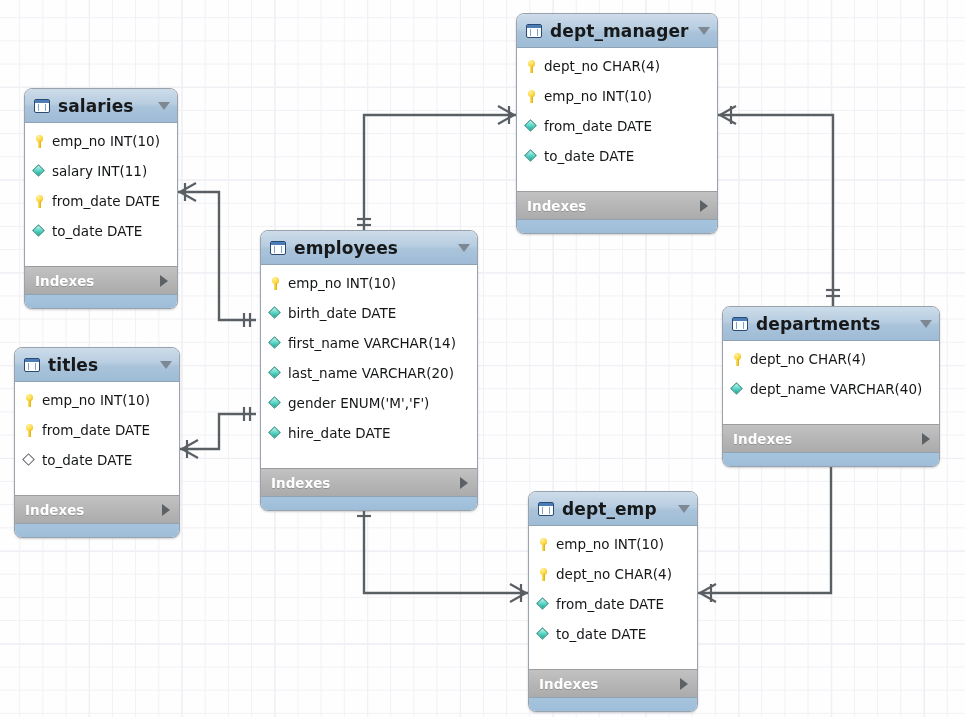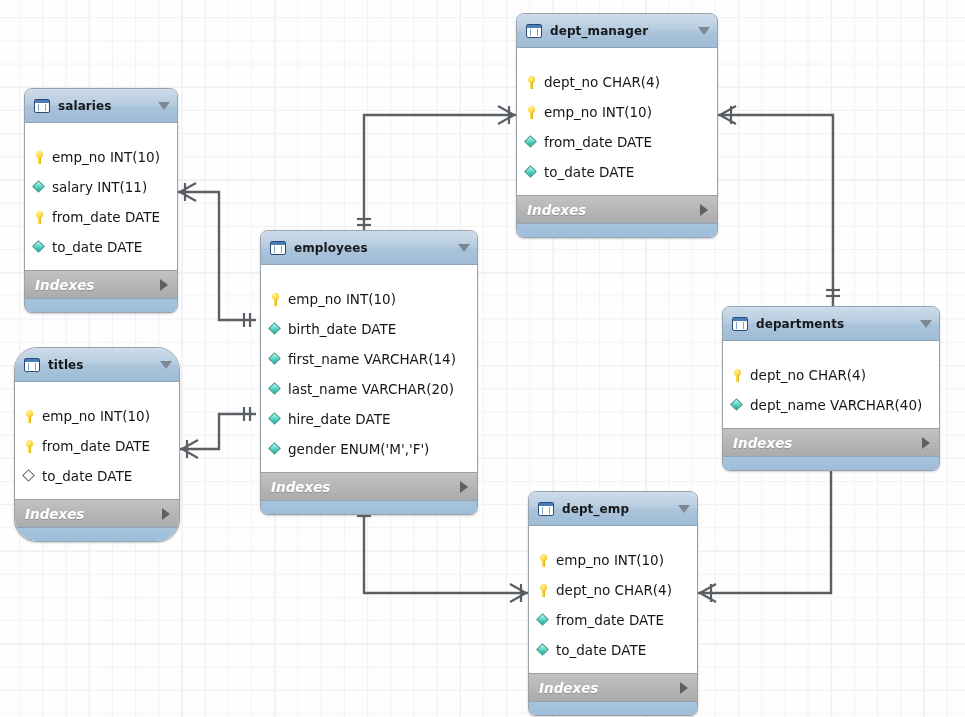--- a/index.html
+++ b/index.html
@@ -84,41 +84,40 @@
   }
   .tbl-icon::after {
     content: "";
     position: absolute;
     left: 3px; right: 3px; top: 4px; bottom: 1px;
     border-left: 1px solid #7fa4cc;
     border-right: 1px solid #7fa4cc;
   }
 
   .tbl-title {
-    font-size: 12px;
+    font-size: 17px;
     font-weight: bold;
     color: #17181a;
     letter-spacing: 0.1px;
     white-space: nowrap;
     flex: 1 1 auto;
   }
 
   .tbl-caret {
     width: 0; height: 0;
     flex: 0 0 auto;
     border-left: 6.5px solid transparent;
     border-right: 6.5px solid transparent;
     border-top: 8px solid #7d8893;
     margin-left: 6px;
   }
 
   .tbl-columns {
     background: #ffffff;
-    padding: 3px 0 8px 0;
-    margin-top: 16px;
+    padding: 3px 0 20px 0;
   }
 
   .col-row {
     display: flex;
     align-items: center;
     height: 30px;
     padding: 0 6px 0 7px;
     box-sizing: border-box;
     white-space: nowrap;
   }
@@ -178,21 +177,20 @@
   }
 
   .tbl-indexes {
     height: 28px;
     display: flex;
     align-items: center;
     padding: 0 9px 0 10px;
     background: linear-gradient(to bottom, #c2c2c2 0%, #b6b6b6 50%, #ababab 100%);
     border-top: 1px solid #9d9d9d;
     box-sizing: border-box;
-    font-style: italic;
   }
   .idx-label {
     flex: 1 1 auto;
     font-size: 13.5px;
     font-weight: bold;
     color: #ffffff;
     text-shadow: 0 1px 0 rgba(0,0,0,0.18);
     white-space: nowrap;
   }
   .idx-caret {
@@ -322,21 +320,21 @@
             <span class="col-ico ico-diamond"></span>
             <span class="col-name">to_date DATE</span>
           </div>
         </div>
         <div class="tbl-indexes">
           <span class="idx-label">Indexes</span>
           <span class="idx-caret"></span>
         </div>
         <div class="tbl-foot"></div>
       </div>
-      <div class="table-box" style="left: 14px; top: 347px; width: 166px; border-radius: 23px;">
+      <div class="table-box" style="left: 14px; top: 347px; width: 166px;">
         <div class="tbl-header">
           <span class="tbl-icon"></span>
           <span class="tbl-title">titles</span>
           <span class="tbl-caret"></span>
         </div>
         <div class="tbl-columns">
           <div class="col-row">
             <span class="col-ico ico-key"></span>
             <span class="col-name">emp_no INT(10)</span>
           </div>
@@ -373,26 +371,26 @@
           <div class="col-row">
             <span class="col-ico ico-diamond"></span>
             <span class="col-name">first_name VARCHAR(14)</span>
           </div>
           <div class="col-row">
             <span class="col-ico ico-diamond"></span>
             <span class="col-name">last_name VARCHAR(20)</span>
           </div>
           <div class="col-row">
             <span class="col-ico ico-diamond"></span>
+            <span class="col-name">gender ENUM('M','F')</span>
+          </div>
+          <div class="col-row">
+            <span class="col-ico ico-diamond"></span>
             <span class="col-name">hire_date DATE</span>
           </div>
-          <div class="col-row">
-            <span class="col-ico ico-diamond"></span>
-            <span class="col-name">gender ENUM('M','F')</span>
-          </div>
         </div>
         <div class="tbl-indexes">
           <span class="idx-label">Indexes</span>
           <span class="idx-caret"></span>
         </div>
         <div class="tbl-foot"></div>
       </div>
       <div class="table-box" style="left: 516px; top: 13px; width: 202px;">
         <div class="tbl-header">
           <span class="tbl-icon"></span>

